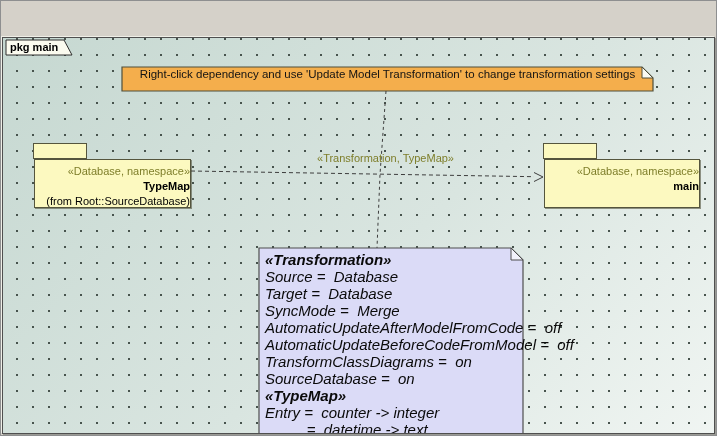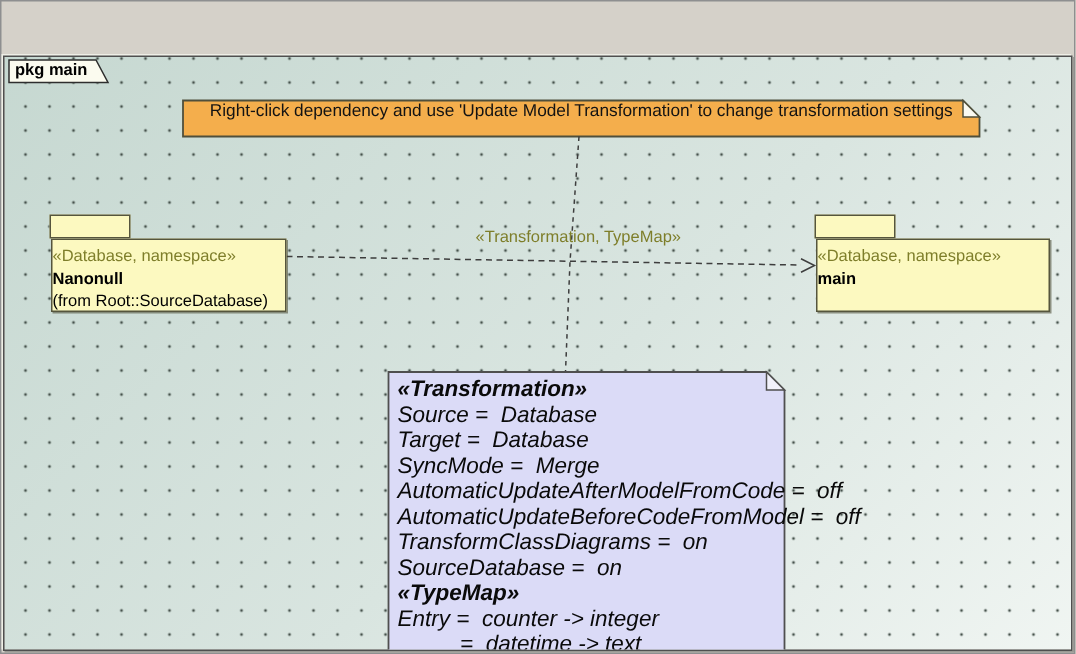--- a/index.html
+++ b/index.html
@@ -37,21 +37,21 @@
     display:flex;align-items:center;justify-content:center;
     font-size:11.5px;color:#131313;white-space:nowrap;
   }
   .package-tab{
     background:var(--package_fill,#fcf9c0);border:1px solid var(--package_border,#55553d);
     width:52px;height:14px;box-sizing:content-box;
   }
   .package-body{
     background:var(--package_fill,#fcf9c0);border:1px solid var(--package_border,#55553d);
     box-shadow:1px 1px 0 rgba(70,70,45,.55);
-    text-align:left;font-size:11px;line-height:15px;padding-top:4px;box-sizing:border-box;
+    text-align:right;font-size:11px;line-height:15px;padding-top:4px;box-sizing:border-box;
     color:#000;
   }
   .stereotype{color:var(--stereotype,#7e7e2a);}
   .pkg-name{font-weight:bold;}
   .dep-label{
     left:291px;top:114px;width:160px;text-align:right;
     font-size:11px;color:var(--stereotype,#7e7e2a);white-space:nowrap;
   }
   .note-text{left:262px;top:213px;font-size:15px;line-height:17px;color:#0a0a0a;font-style:italic;}
   .note-line{white-space:pre;height:17px;}
@@ -85,21 +85,21 @@
       </g>
     </svg>
 
     <div class="abs pkg-tab-label">pkg main</div>
 
     <div class="abs callout-text">Right-click dependency and use 'Update Model Transformation' to change transformation settings</div>
 
     <div class="abs package-tab" style="left:30px;top:105px;"></div>
     <div class="abs package-body" style="left:31px;top:121px;width:157px;height:49px;">
       <div class="stereotype">«Database, namespace»</div>
-      <div class="pkg-name">Nanonull</div>
+      <div class="pkg-name">TypeMap</div>
       <div>(from Root::SourceDatabase)</div>
     </div>
 
     <div class="abs package-tab" style="left:540px;top:105px;"></div>
     <div class="abs package-body" style="left:541px;top:121px;width:156px;height:49px;">
       <div class="stereotype">«Database, namespace»</div>
       <div class="pkg-name">main</div>
     </div>
 
     <div class="abs dep-label">«Transformation, TypeMap»</div>

